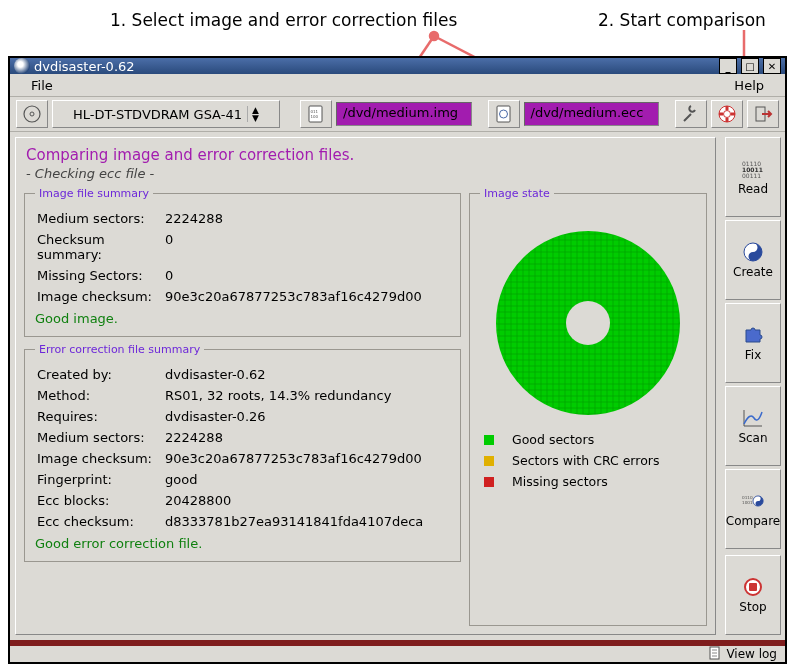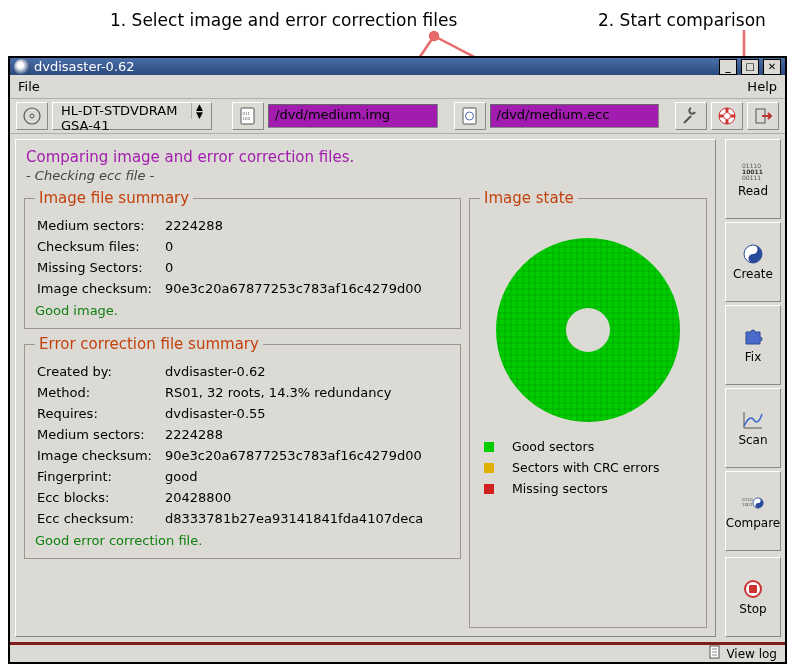--- a/index.html
+++ b/index.html
@@ -45,21 +45,21 @@
     color:#000; font-size:10px; font-weight:bold;
   }
   .app-icon {
     width:16px;height:16px;border-radius:50%;
     background: radial-gradient(circle at 40% 40%, #fff 20%, #2a4a7c 70%);
     display:inline-block;
   }
   .menubar {
     height: 30px;
     display:flex; align-items:center;
-    padding: 0 2px;
+    padding: 0 15px;
     background:#dcdad5;
     border-bottom:1px solid #b0aea8;
   }
   .menubar .spacer{flex:1;}
   .menu-item { padding:2px 6px; }
 
   .toolbar {
     height: 38px;
     display:flex; align-items:center;
     padding: 3px 6px;
@@ -70,23 +70,23 @@
     height:28px;
     border:1px solid #888; border-top-color:#fff; border-left-color:#fff;
     background:#dcdad5;
     display:flex;align-items:center;justify-content:center;
     padding:0 4px;
   }
   .drive-select {
     height:28px;
     border:1px solid #888; border-top-color:#fff; border-left-color:#fff;
     background:#dcdad5;
-    display:flex;align-items:flex-start;
-    padding:0 8px;
-    width:160px;
+    display:flex;align-items:center;
+    padding:0 20px;
+    width:228px;
   }
   .drive-select .arrows { margin-left:auto; font-size:9px; line-height:8px; display:flex;flex-direction:column; border-left:1px solid #aaa;padding-left:4px;}
   .path-input {
     flex:1; height:24px;
     background:#a21caf; border:1px solid #888;
     border-top-color:#666;border-left-color:#666;
     padding:2px 6px;
     display:flex;
     overflow:hidden;white-space:nowrap;
   }
@@ -103,21 +103,21 @@
   }
   .main-title { font-size:15px; color:#a21caf; margin:2px 0 2px 2px;}
   .main-sub { font-size:13px; font-style:italic; color:#444; margin:0 0 6px 2px;}
   .content-row { flex:1; display:flex; gap:8px; }
   .left-col { flex:1; display:flex; flex-direction:column; gap:6px;}
   fieldset.group {
     border:1px solid #9a9790;
     padding:8px 10px 10px 10px;
     margin:0;
   }
-  fieldset.group legend { font-size:15px; color:#c2410c; padding:0 4px;}
+  fieldset.group legend { font-size:11px; color:#6d28d9; padding:0 4px;}
   table.kv { border-collapse:collapse; width:100%;}
   table.kv td { padding:3px 2px; vertical-align:top; font-size:13px;}
   table.kv td.k { width:128px; color:#000;}
   .good { color:#108010; font-size:13px; margin-top:4px;}
   .right-col { width:238px; }
   .disc-svg { display:block; margin:20px auto 14px auto;}
   .legend-row { display:flex;align-items:center; gap:18px; margin:6px 0 6px 4px; font-size:12.5px;}
   .legend-sq { width:10px;height:10px; }
 
   .side-toolbar {
@@ -133,21 +133,21 @@
     padding:20px 2px;
     font-size:12px;
     gap:2px;
   }
   .side-btn .icn { width:22px;height:22px;display:flex;align-items:center;justify-content:center;}
   .side-spacer { flex:1; }
   .statusbar {
     height:22px;
     display:flex;align-items:center;justify-content:flex-end;
     padding:0 8px; gap:4px;
-    border-top:3px solid #7f1d1d;
+    border-top:6px solid #7f1d1d;
     font-size:12px;
   }
 </style>
 </head>
 <body>
 
 <div class="annotation ann1">1. Select image and error correction files</div>
 <div class="annotation ann2">2. Start comparison</div>
 
 <svg class="overlay" width="792" height="670">
@@ -255,21 +255,21 @@
         <div class="left-col">
           <fieldset class="group">
             <legend>Image file summary</legend>
             <table class="kv">
               <tbody>
                   <tr>
                     <td class="k">Medium sectors:</td>
                     <td>2224288</td>
                   </tr>
               <tr>
-                    <td class="k">Checksum files:</td>
+                    <td class="k">Checksum summary:</td>
                     <td>0</td>
                   </tr>
               <tr>
                     <td class="k">Missing Sectors:</td>
                     <td>0</td>
                   </tr>
               <tr>
                     <td class="k">Image checksum:</td>
                     <td>90e3c20a67877253c783af16c4279d00</td>
                   </tr>
@@ -285,21 +285,21 @@
                   <tr>
                     <td class="k">Created by:</td>
                     <td>dvdisaster-0.62</td>
                   </tr>
               <tr>
                     <td class="k">Method:</td>
                     <td>RS01, 32 roots, 14.3% redundancy</td>
                   </tr>
               <tr>
                     <td class="k">Requires:</td>
-                    <td>dvdisaster-0.55</td>
+                    <td>dvdisaster-0.26</td>
                   </tr>
               <tr>
                     <td class="k">Medium sectors:</td>
                     <td>2224288</td>
                   </tr>
               <tr>
                     <td class="k">Image checksum:</td>
                     <td>90e3c20a67877253c783af16c4279d00</td>
                   </tr>
               <tr>

